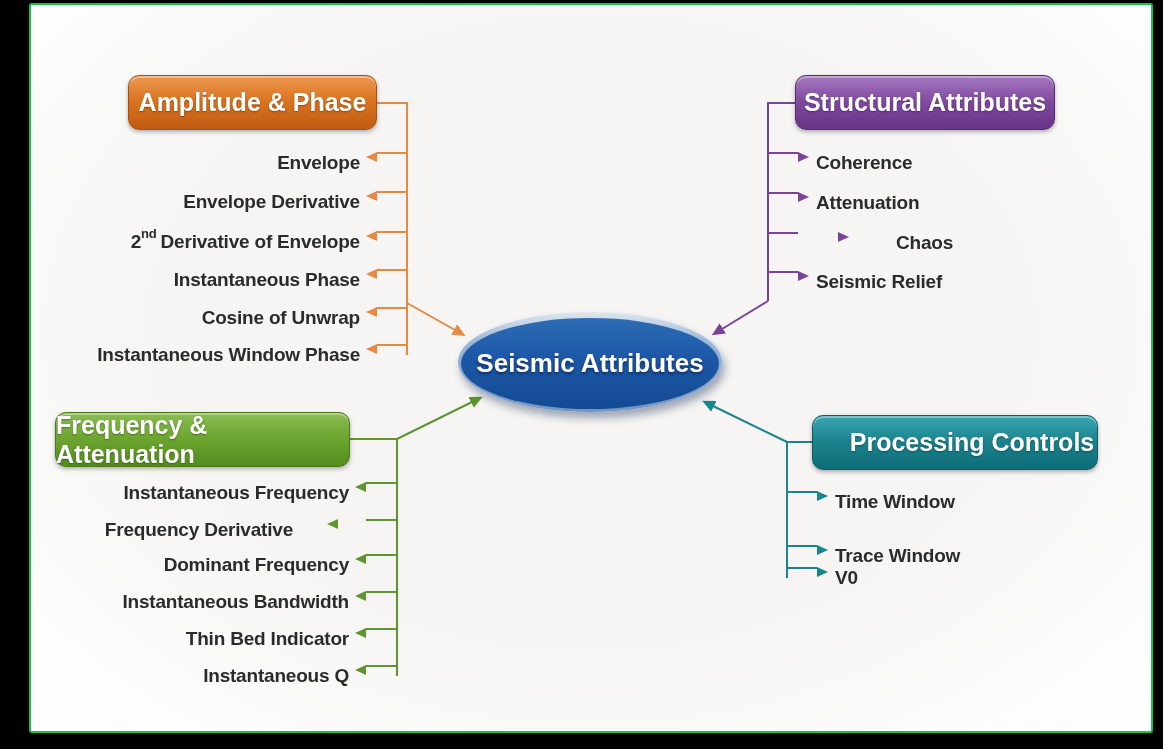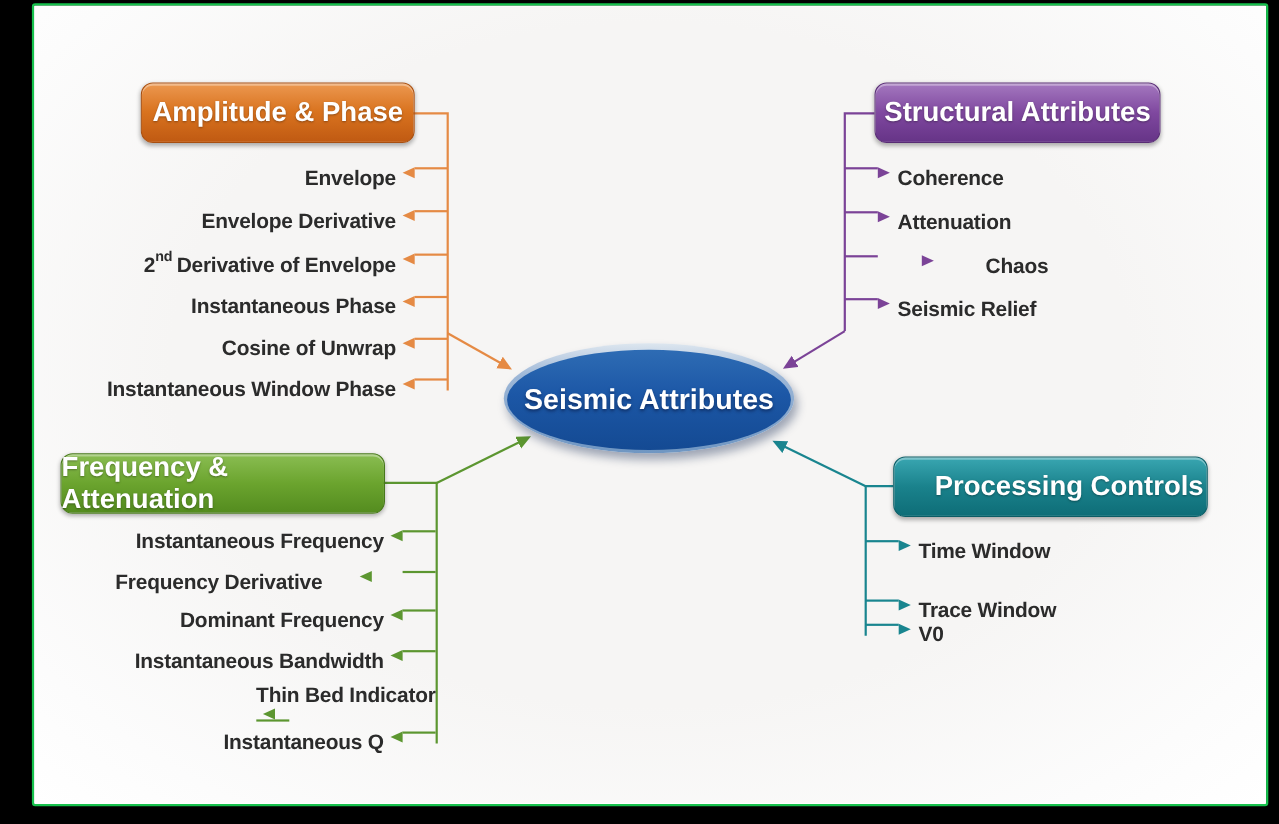--- a/index.html
+++ b/index.html
@@ -177,21 +177,21 @@
   <div class="row g-green" style="top:565px;right:767px;">
     <span class="lbl">Dominant Frequency</span>
     <div class="ah-l"></div>
     <div class="tail"></div>
   </div>
   <div class="row g-green" style="top:602px;right:767px;">
     <span class="lbl">Instantaneous Bandwidth</span>
     <div class="ah-l"></div>
     <div class="tail"></div>
   </div>
-  <div class="row g-green" style="top:639px;right:767px;flex-direction:column;">
+  <div class="row g-green" style="top:639px;right:767px;">
     <span class="lbl">Thin Bed Indicator</span>
     <div class="ah-l"></div>
     <div class="tail"></div>
   </div>
   <div class="row g-green" style="top:676px;right:767px;">
     <span class="lbl">Instantaneous Q</span>
     <div class="ah-l"></div>
     <div class="tail"></div>
   </div>
 

